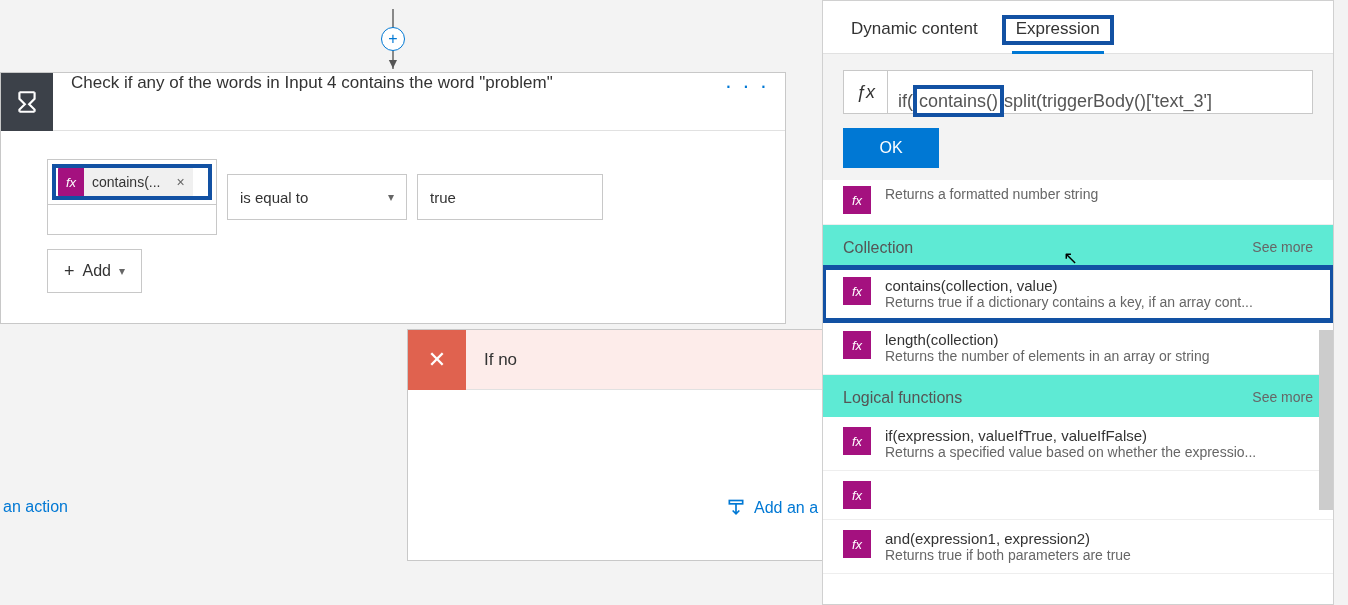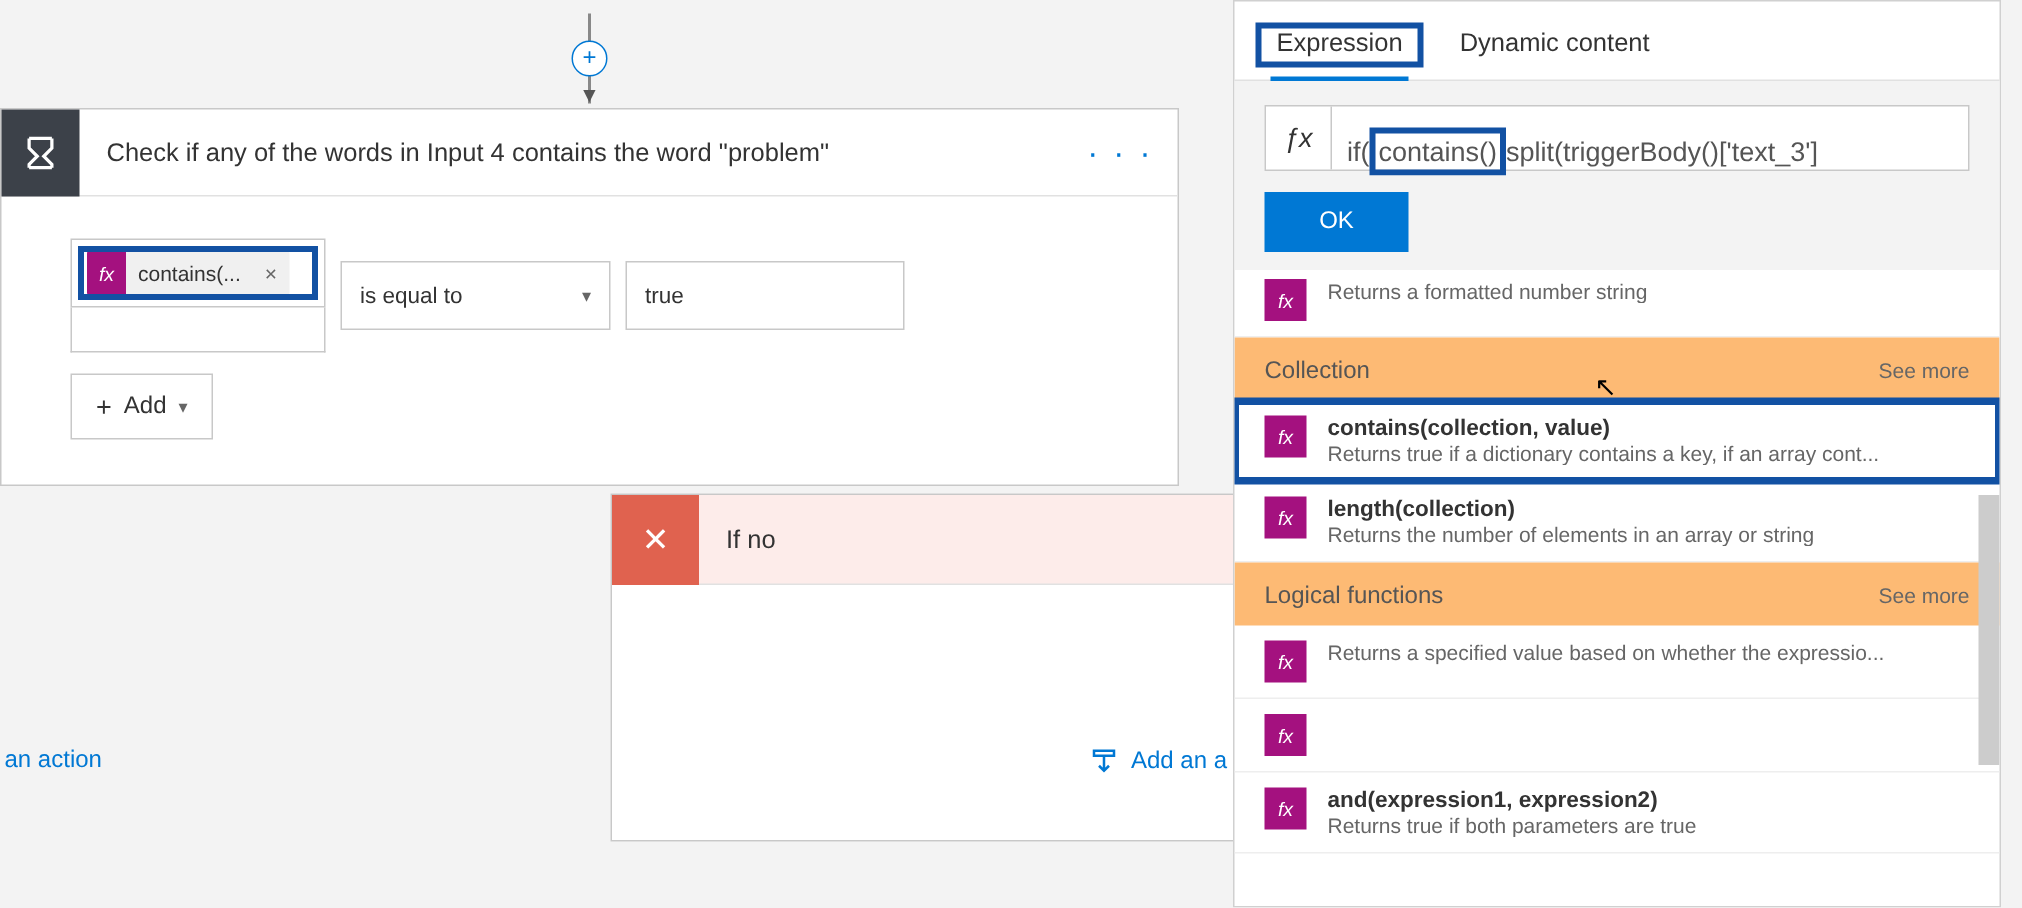--- a/index.html
+++ b/index.html
@@ -17,21 +17,21 @@
   .connector-arrow {
     position:absolute; bottom:-2px; left:1px; font-size:14px; color:#555;
   }
 
   
   .cond-card {
     position:absolute; left:0; top:72px; width:786px; background:#fff;
     border:1px solid #c8c8c8;
   }
   .cond-header {
-    display:flex; align-items:center; height:58px; padding:0 16px 0 0;
+    display:flex; align-items:flex-start; height:58px; padding:0 16px 0 0;
     border-bottom:1px solid #e1e1e1;
   }
   .cond-icon {
     width:52px; height:58px; background:#3c4149; display:flex; align-items:center;
     justify-content:center; color:#fff;
   }
   .cond-icon svg { width:26px; height:26px; }
   .cond-title { flex:1; padding-left:18px; color:#333; font-size:17px; }
   .cond-menu { color:#0078d4; font-size:22px; letter-spacing:2px; cursor:pointer; }
 
@@ -123,25 +123,25 @@
   .helper-scroll { overflow-y:auto; height:100%; }
   .helper-item {
     display:flex; padding:10px 20px; gap:14px; align-items:flex-start;
     border-bottom:1px solid #eee; cursor:pointer;
   }
   .helper-icon {
     width:28px; height:28px; background:#a4117f; color:#fff; font-style:italic;
     display:flex; align-items:center; justify-content:center; font-size:13px; flex-shrink:0;
   }
   .helper-text { flex:1; overflow:hidden; }
-  .helper-name { font-size:15px; color:#333; font-weight:700; }
+  .helper-name { font-size:15px; color:#333; font-weight:400; }
   .helper-desc { font-size:14px; color:#666; white-space:nowrap; overflow:hidden; text-overflow:ellipsis; }
   .helper-cat {
     display:flex; justify-content:space-between; padding:14px 20px 10px 20px;
-    color:#555; font-size:16px; background:#fdba74;text-align:center;
+    color:#555; font-size:16px; background:#5eead4;text-align:center;
   }
   .helper-cat .see { color:#666; font-size:14px; cursor:pointer; }
   .helper-highlight { outline:5px solid #1251a3; outline-offset:-3px; position:relative; }
   .cursor-icon { position:absolute; right:50%; top:-20px; font-size:18px; color:#000; pointer-events:none;}
 
   .vscroll { position:absolute; right:0; top:150px; width:14px; height:180px; background:#ccc; }
 
   .partial-top-item { padding:6px 20px 10px 20px; display:flex; gap:14px; align-items:flex-start; border-bottom:1px solid #eee; background:#fff;}
 </style>
 </head>
@@ -206,27 +206,27 @@
 <div class="action-link" style="left:726px; top:498px;">
   <svg viewBox="0 0 24 24" fill="none" stroke="#0078d4" stroke-width="2">
     <rect x="4" y="3" width="16" height="4"></rect>
       <path d="M12 7v12M8 15l4 4 4-4"></path>
   </svg>
   <span>Add an a</span>
 </div>
 
 <div class="panel">
   <div class="tabs">
+    <div class="tab">
+      <span>Dynamic content</span>
+    </div>
     <div class="tab active">
       <span>Expression</span>
       <div class="tab-hl"></div>
       <div class="tab-underline"></div>
-    </div>
-    <div class="tab">
-      <span>Dynamic content</span>
     </div>
   </div>
 
   <div class="expr-area">
     <div class="expr-row">
       <div class="expr-fx">ƒx</div>
       <div class="expr-input">
         <span>if(</span><span class="expr-hl">contains()</span><span>split(triggerBody()['text_3']</span>
       </div>
     </div>
@@ -267,20 +267,21 @@
       </div>
 
       <div class="helper-cat">
         <span>Logical functions</span>
         <span class="see">See more</span>
       </div>
 
       <div class="helper-item">
         <div class="helper-icon">fx</div>
         <div class="helper-text">
+          <div class="helper-name">if(expression, valueIfTrue, valueIfFalse)</div>
           <div class="helper-desc">Returns a specified value based on whether the expressio...</div>
         </div>
       </div>
 
       <div class="helper-item">
         <div class="helper-icon">fx</div>
       </div>
 
       <div class="helper-item">
         <div class="helper-icon">fx</div>

